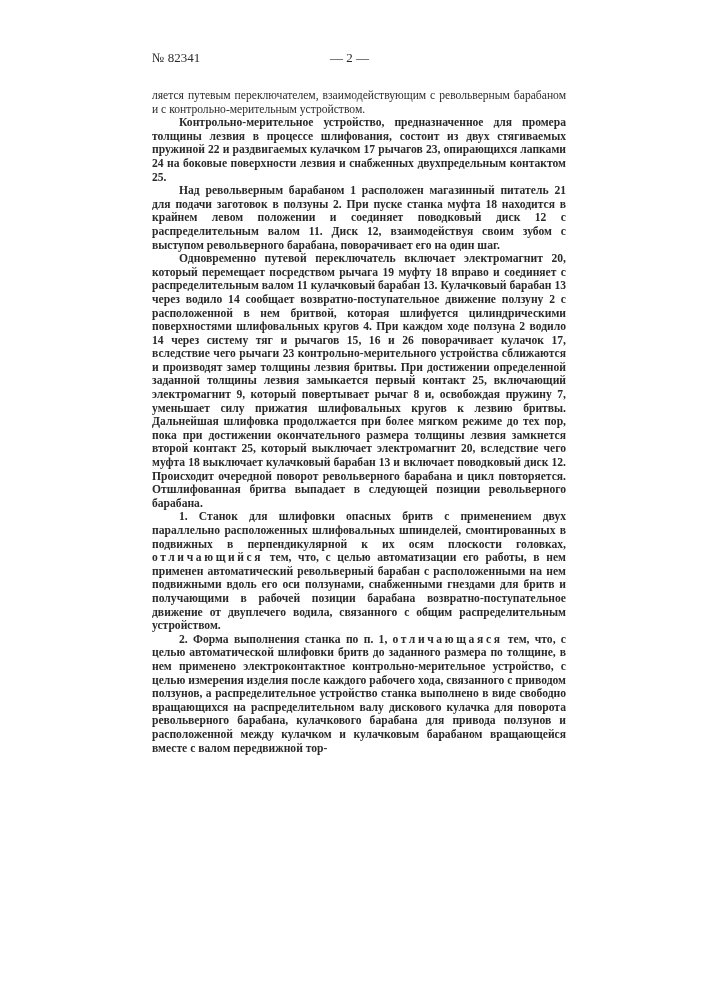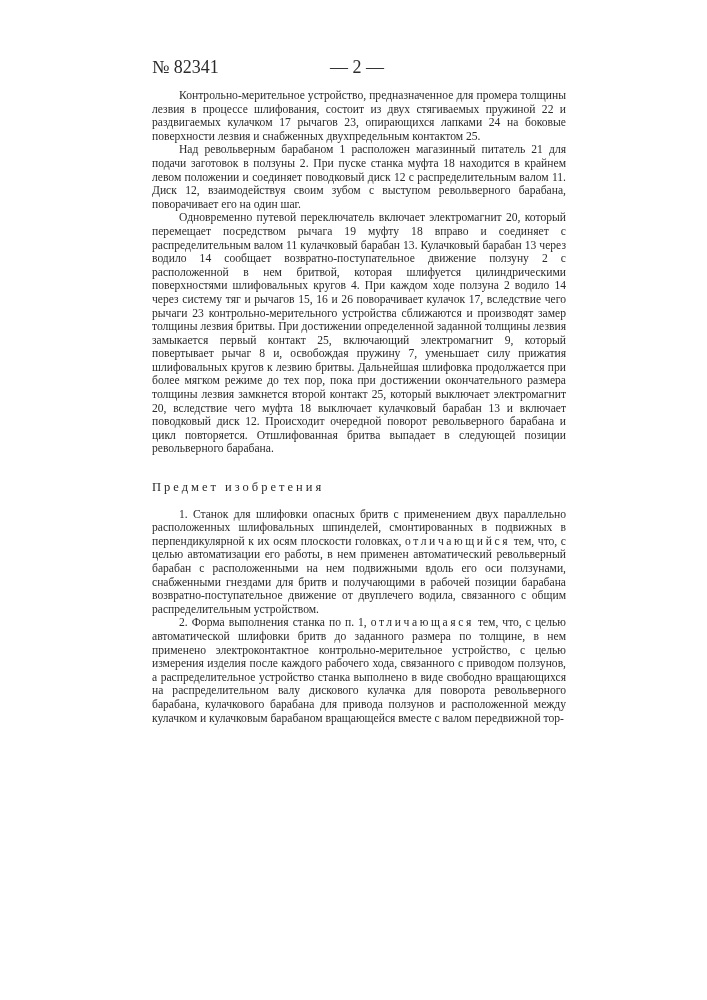--- a/index.html
+++ b/index.html
@@ -2,44 +2,44 @@
 <html><head>
 <meta charset="utf-8">
 <style>
   html, body { margin: 0; padding: 0; background: #ffffff; }
   body { width: 707px; height: 1000px; position: relative; overflow: hidden; }
   .page {
     position: absolute; left: 152px; top: 0; width: 414px;
     font-family: "Liberation Serif", "DejaVu Serif", serif;
     color: #2a2a2a; font-size: 11.6px; line-height: 13.6px;
   }
-  .header { position: absolute; top: 61px; left: 0; width: 414px; height: 16px; font-size: 18px; font-family: Liberation Serif, serif; }
+  .header { position: absolute; top: 51px; left: 0; width: 414px; height: 16px; font-size: 13px; font-family: Liberation Serif, serif; }
   .doc-number { position: absolute; left: 0; top: 0; }
   .page-num { position: absolute; left: 178px; top: 0; }
   .body { position: absolute; top: 89px; left: 0; width: 414px; }
   p { margin: 0; text-align: justify; text-align-last: left; }
-  p.indent { text-indent: 27px; }
+  p.indent { text-indent: 27px; font-weight: bold; }
   .section-title {
     text-align: center; letter-spacing: 3px; font-size: 12.5px;
     margin: 25px 0 13px 0; text-indent: 0;
   }
   .spaced { letter-spacing: 2.6px; margin-top: 41px; }
 </style>
 </head>
 <body>
 
 <div class="page">
   <div class="header">
     <span class="doc-number">№ 82341</span>
     <span class="page-num">— 2 —</span>
   </div>
 
   <div class="body">
+    <p>ляется путевым переключателем, взаимодействующим с револьверным барабаном и с контрольно-мерительным устройством.</p>
     <p class="indent">Контрольно-мерительное устройство, предназначенное для промера толщины лезвия в процессе шлифования, состоит из двух стягиваемых пружиной 22 и раздвигаемых кулачком 17 рычагов 23, опирающихся лапками 24 на боковые поверхности лезвия и снабженных двухпредельным контактом 25.</p>
     <p class="indent">Над револьверным барабаном 1 расположен магазинный питатель 21 для подачи заготовок в ползуны 2. При пуске станка муфта 18 находится в крайнем левом положении и соединяет поводковый диск 12 с распределительным валом 11. Диск 12, взаимодействуя своим зубом с выступом револьверного барабана, поворачивает его на один шаг.</p>
     <p class="indent">Одновременно путевой переключатель включает электромагнит 20, который перемещает посредством рычага 19 муфту 18 вправо и соединяет с распределительным валом 11 кулачковый барабан 13. Кулачковый барабан 13 через водило 14 сообщает возвратно-поступательное движение ползуну 2 с расположенной в нем бритвой, которая шлифуется цилиндрическими поверхностями шлифовальных кругов 4. При каждом ходе ползуна 2 водило 14 через систему тяг и рычагов 15, 16 и 26 поворачивает кулачок 17, вследствие чего рычаги 23 контрольно-мерительного устройства сближаются и производят замер толщины лезвия бритвы. При достижении определенной заданной толщины лезвия замыкается первый контакт 25, включающий электромагнит 9, который повертывает рычаг 8 и, освобождая пружину 7, уменьшает силу прижатия шлифовальных кругов к лезвию бритвы. Дальнейшая шлифовка продолжается при более мягком режиме до тех пор, пока при достижении окончательного размера толщины лезвия замкнется второй контакт 25, который выключает электромагнит 20, вследствие чего муфта 18 выключает кулачковый барабан 13 и включает поводковый диск 12. Происходит очередной поворот револьверного барабана и цикл повторяется. Отшлифованная бритва выпадает в следующей позиции револьверного барабана.</p>
 
-    <p class="section-title">Предмет изобретения</p>
 
     <p class="indent"><span>1. Станок для шлифовки опасных бритв с применением двух параллельно расположенных шлифовальных шпинделей, смонтированных в подвижных в перпендикулярной к их осям плоскости головках, </span><span class="spaced">отличающийся</span><span> тем, что, с целью автоматизации его работы, в нем применен автоматический револьверный барабан с расположенными на нем подвижными вдоль его оси ползунами, снабженными гнездами для бритв и получающими в рабочей позиции барабана возвратно-поступательное движение от двуплечего водила, связанного с общим распределительным устройством.</span></p>
     <p class="indent"><span>2. Форма выполнения станка по п. 1, </span><span class="spaced">отличающаяся</span><span> тем, что, с целью автоматической шлифовки бритв до заданного размера по толщине, в нем применено электроконтактное контрольно-мерительное устройство, с целью измерения изделия после каждого рабочего хода, связанного с приводом ползунов, а распределительное устройство станка выполнено в виде свободно вращающихся на распределительном валу дискового кулачка для поворота револьверного барабана, кулачкового барабана для привода ползунов и расположенной между кулачком и кулачковым барабаном вращающейся вместе с валом передвижной тор-</span></p>
   </div>
 </div>
 
 </body></html>

